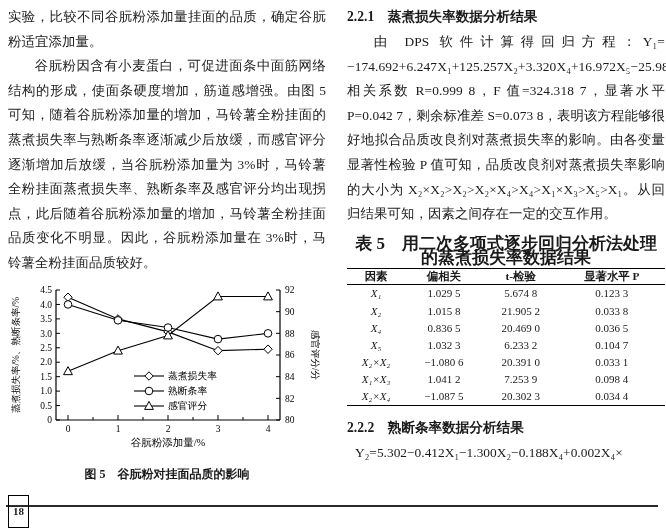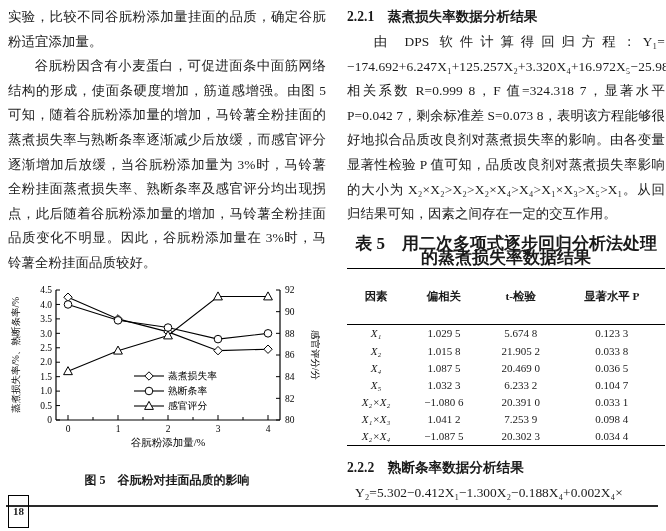--- a/index.html
+++ b/index.html
@@ -7,25 +7,25 @@
        font-family:"Liberation Serif","DejaVu Serif",serif;color:#1a1a1a;}
   .page{position:relative;width:666px;height:531px;box-sizing:border-box;padding:5px 8px;}
   .cols{display:flex;gap:21px;}
   .col{width:318px;box-sizing:border-box;}
   p.para{margin:0;font-size:13.4px;line-height:24.6px;text-align:justify;
          text-justify:inter-character;letter-spacing:.1px;}
   .indent{text-indent:2em;}
   h3.sec{margin:0;padding:1px 16px 2px 0;font-size:13.6px;font-weight:bold;line-height:22px;}
   .fig{margin-top:4px;}
   .fig svg{display:block;}
-  .fig-caption{font-size:12px;font-weight:bold;text-align:center;margin-top:14px;}
+  .fig-caption{font-size:12px;font-weight:bold;text-align:center;margin-top:8px;}
   .tbl-caption{font-size:17px;font-weight:bold;text-align:center;margin:10px 0 3px 0;line-height:14px;}
   table.data{width:100%;border-collapse:collapse;font-size:11px;
              border-top:1.6px solid #000;border-bottom:1.6px solid #000;}
-  table.data th{font-weight:bold;border-bottom:1px solid #000;padding:20px 2px;text-align:center;font-size:11.4px;}
+  table.data th{font-weight:bold;border-bottom:1px solid #000;padding:0 2px;text-align:center;font-size:11.4px;}
   table.data td{padding:2.6px 2px;text-align:center;}
   td.c-factor, .var{font-style:italic;}
   .s222{margin-top:10px;}
   .eqline{margin:0;font-size:13.4px;line-height:24.6px;}
   .eq-indent{text-indent:2em;}
   .eq-small-indent{text-indent:.6em;}
   .footer-rule{position:absolute;left:6px;right:8px;bottom:24px;border-top:2px solid #2a2a2a;}
   .page-num{position:absolute;left:8px;bottom:3px;border:1px solid #000;
             font-size:11px;line-height:15px;padding:8px 4px;font-weight:bold;}
 </style>
@@ -149,21 +149,21 @@
               <td>0.123 3</td>
             </tr>
             <tr>
               <td class="c-factor">X₂</td>
               <td>1.015 8</td>
               <td>21.905 2</td>
               <td>0.033 8</td>
             </tr>
             <tr>
               <td class="c-factor">X₄</td>
-              <td>1.087 5</td>
+              <td>0.836 5</td>
               <td>20.469 0</td>
               <td>0.036 5</td>
             </tr>
             <tr>
               <td class="c-factor">X₅</td>
               <td>1.032 3</td>
               <td>6.233 2</td>
               <td>0.104 7</td>
             </tr>
             <tr>

